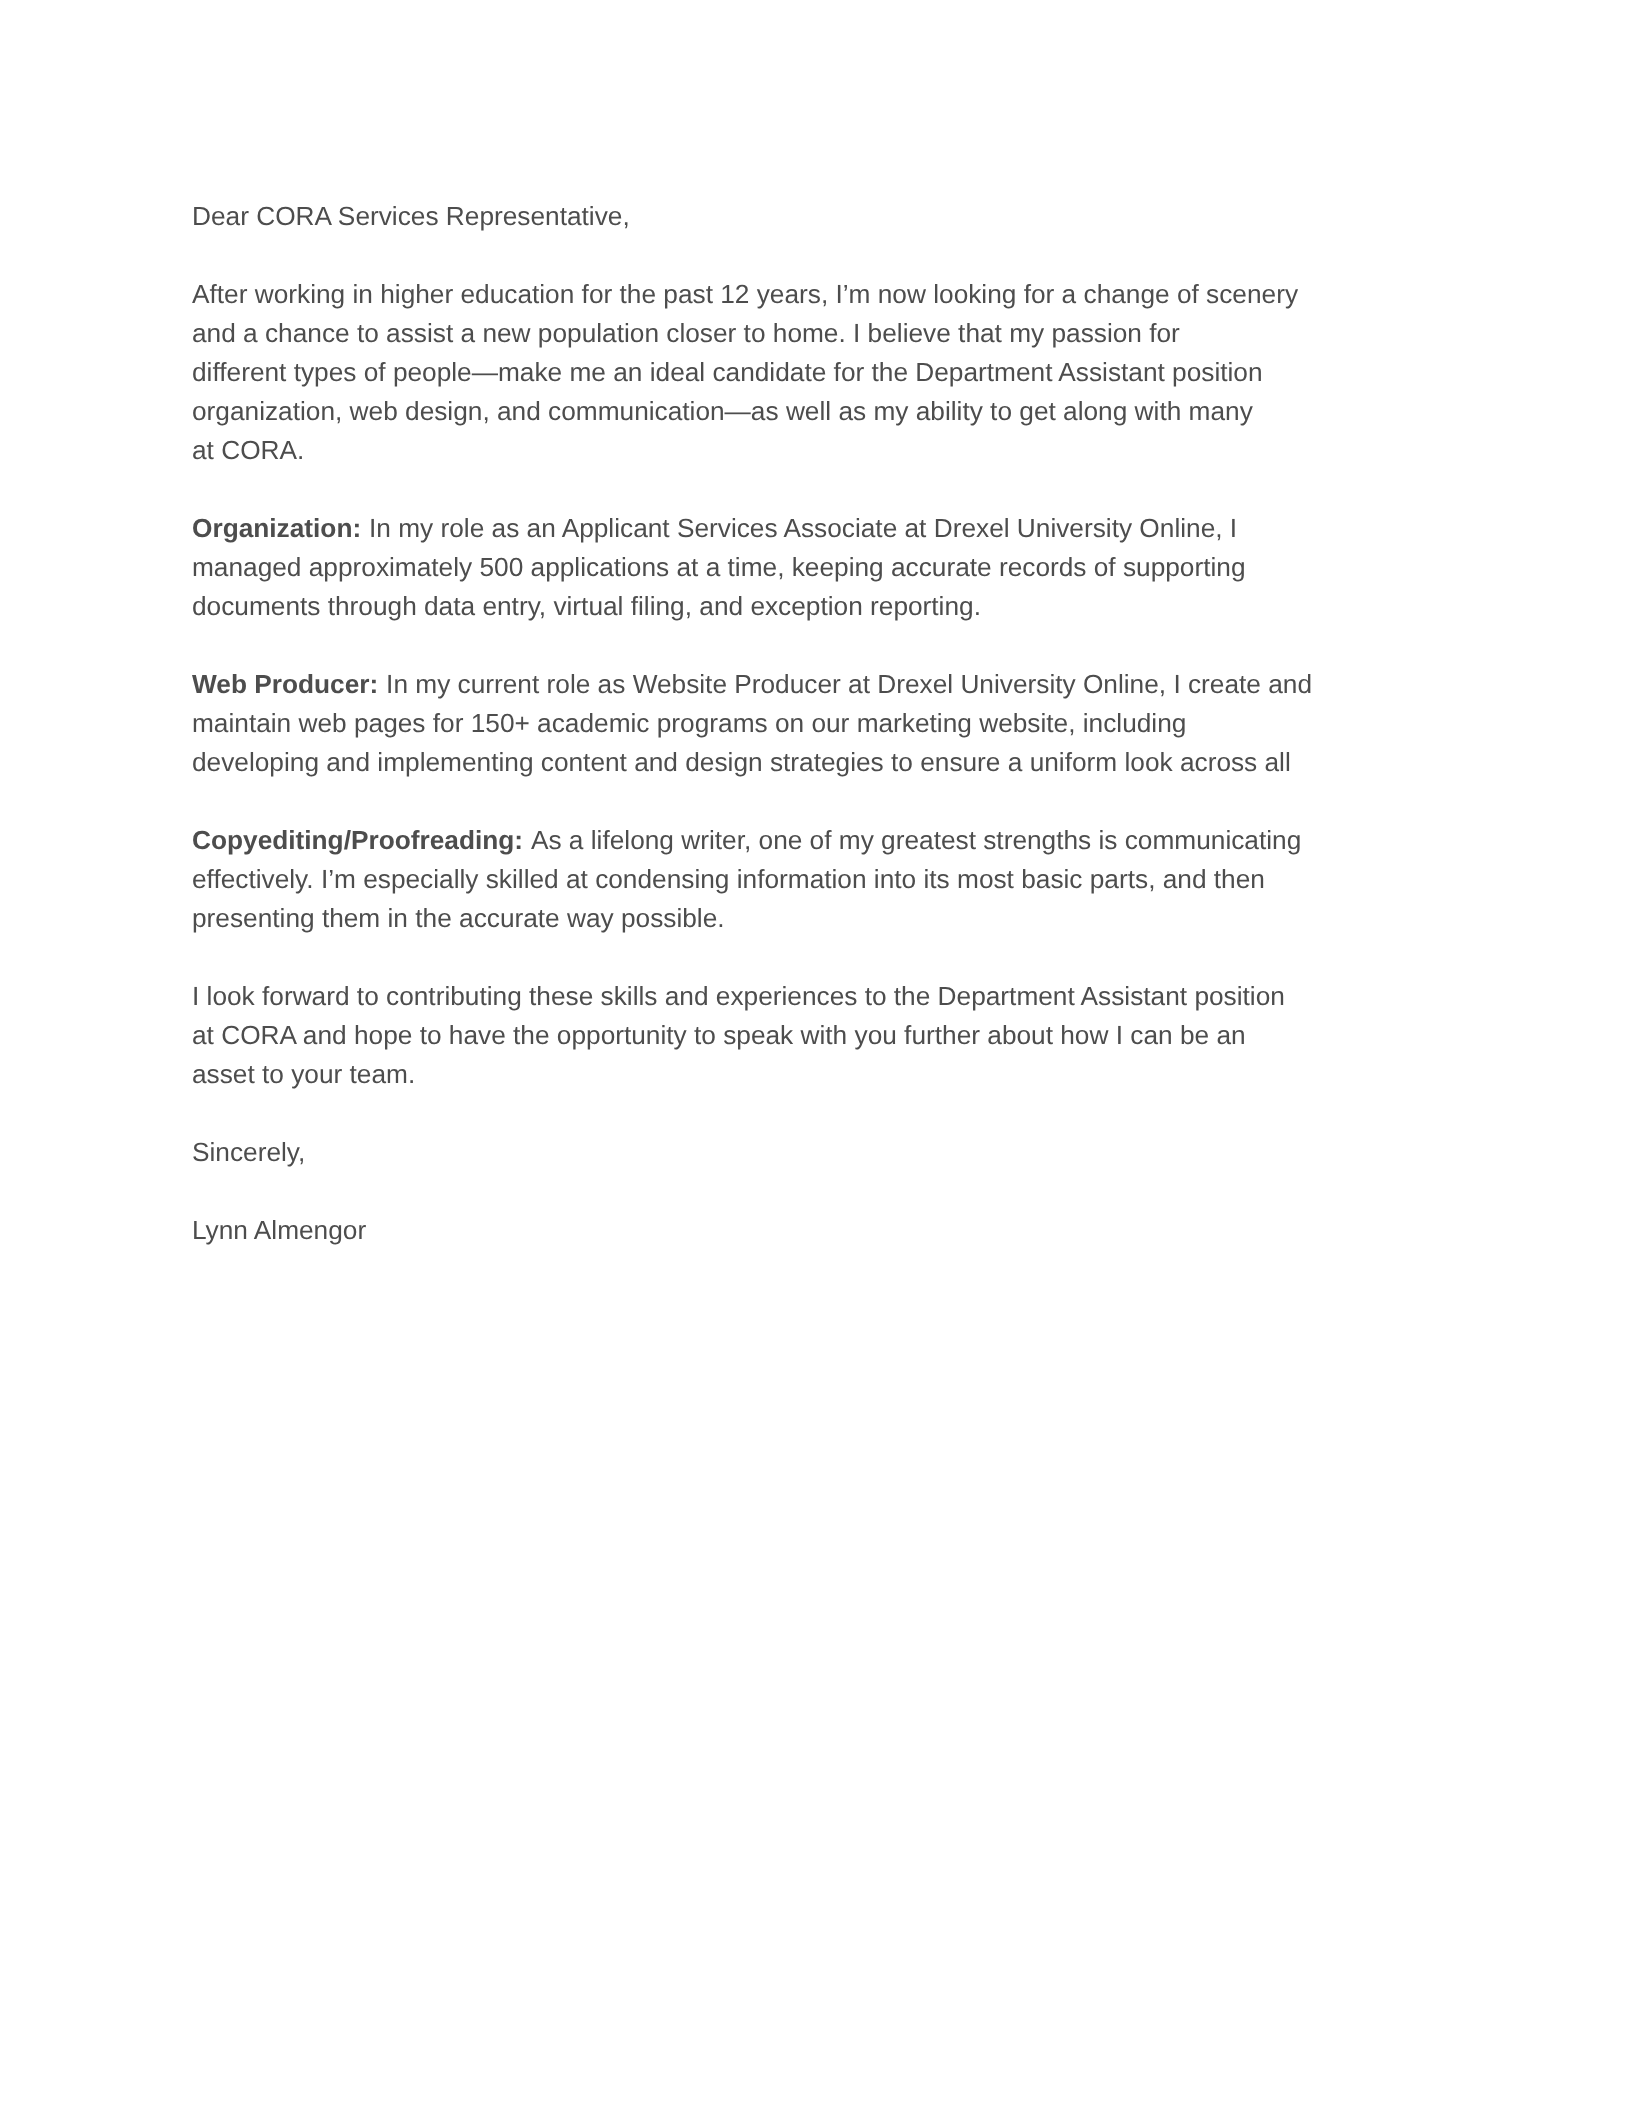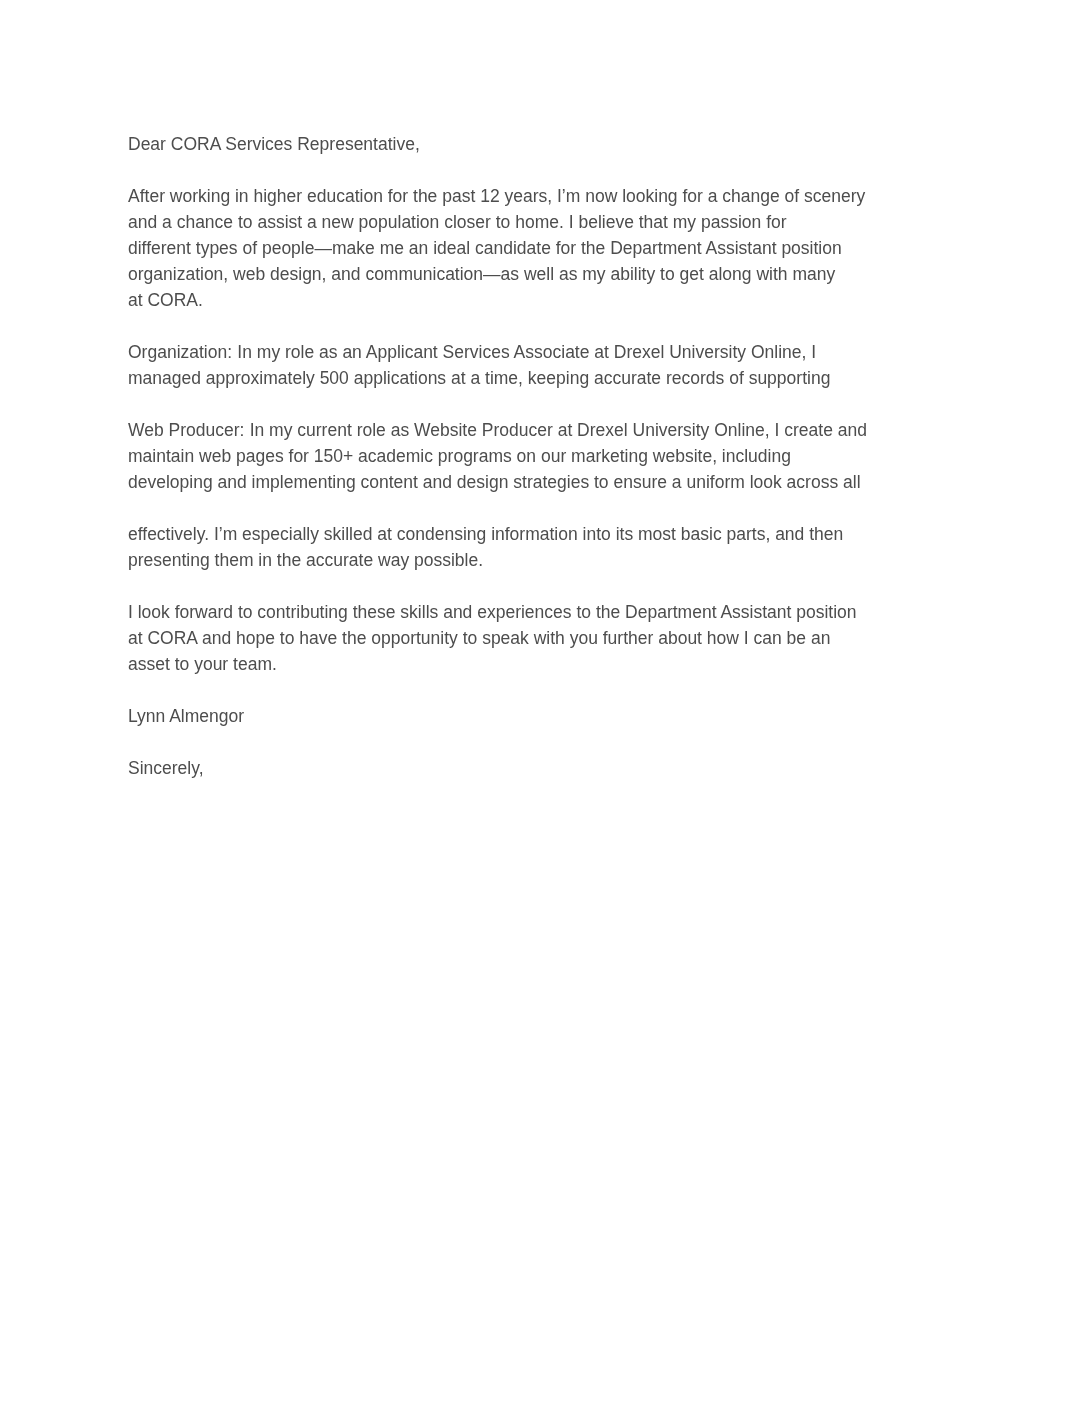--- a/index.html
+++ b/index.html
@@ -21,21 +21,21 @@
     overflow: hidden;
   }
   .para {
     margin: 0 0 26px 0;
     padding: 0;
   }
   .line {
     white-space: nowrap;
   }
   .lead {
-    font-weight: normal;
+    font-weight: bold;
     margin-right: 0.30em;
   }
 </style>
 </head>
 <body>
 
 <div class="page">
 
   <p class="para">
     <span class="line">Dear CORA Services Representative,</span>
@@ -46,40 +46,42 @@
     <span class="line" style="display:block">and a chance to assist a new population closer to home. I believe that my passion for</span>
     <span class="line" style="display:block">different types of people—make me an ideal candidate for the Department Assistant position</span>
     <span class="line" style="display:block">organization, web design, and communication—as well as my ability to get along with many</span>
     <span class="line" style="display:block">at CORA.</span>
   </p>
 
 
   <p class="para">
     <span class="line" style="display:block"><span class="lead">Organization:</span><span>In my role as an Applicant Services Associate at Drexel University Online, I</span></span>
     <span class="line" style="display:block">managed approximately 500 applications at a time, keeping accurate records of supporting</span>
+    <span class="line" style="display:block">documents through data entry, virtual filing, and exception reporting.</span>
   </p>
 
   <p class="para">
     <span class="line" style="display:block"><span class="lead">Web Producer:</span><span>In my current role as Website Producer at Drexel University Online, I create and</span></span>
     <span class="line" style="display:block">maintain web pages for 150+ academic programs on our marketing website, including</span>
     <span class="line" style="display:block">developing and implementing content and design strategies to ensure a uniform look across all</span>
   </p>
 
   <p class="para">
+    <span class="line" style="display:block"><span class="lead">Copyediting/Proofreading:</span><span>As a lifelong writer, one of my greatest strengths is communicating</span></span>
     <span class="line" style="display:block">effectively. I’m especially skilled at condensing information into its most basic parts, and then</span>
     <span class="line" style="display:block">presenting them in the accurate way possible.</span>
   </p>
 
   <p class="para">
     <span class="line" style="display:block">I look forward to contributing these skills and experiences to the Department Assistant position</span>
     <span class="line" style="display:block">at CORA and hope to have the opportunity to speak with you further about how I can be an</span>
     <span class="line" style="display:block">asset to your team.</span>
   </p>
 
   <p class="para">
-    <span class="line">Lynn Almengor</span>
+    <span class="line">Sincerely,</span>
   </p>
 
   <p class="para">
-    <span class="line">Sincerely,</span>
+    <span class="line">Lynn Almengor</span>
   </p>
 
 </div>
 
 </body></html>

